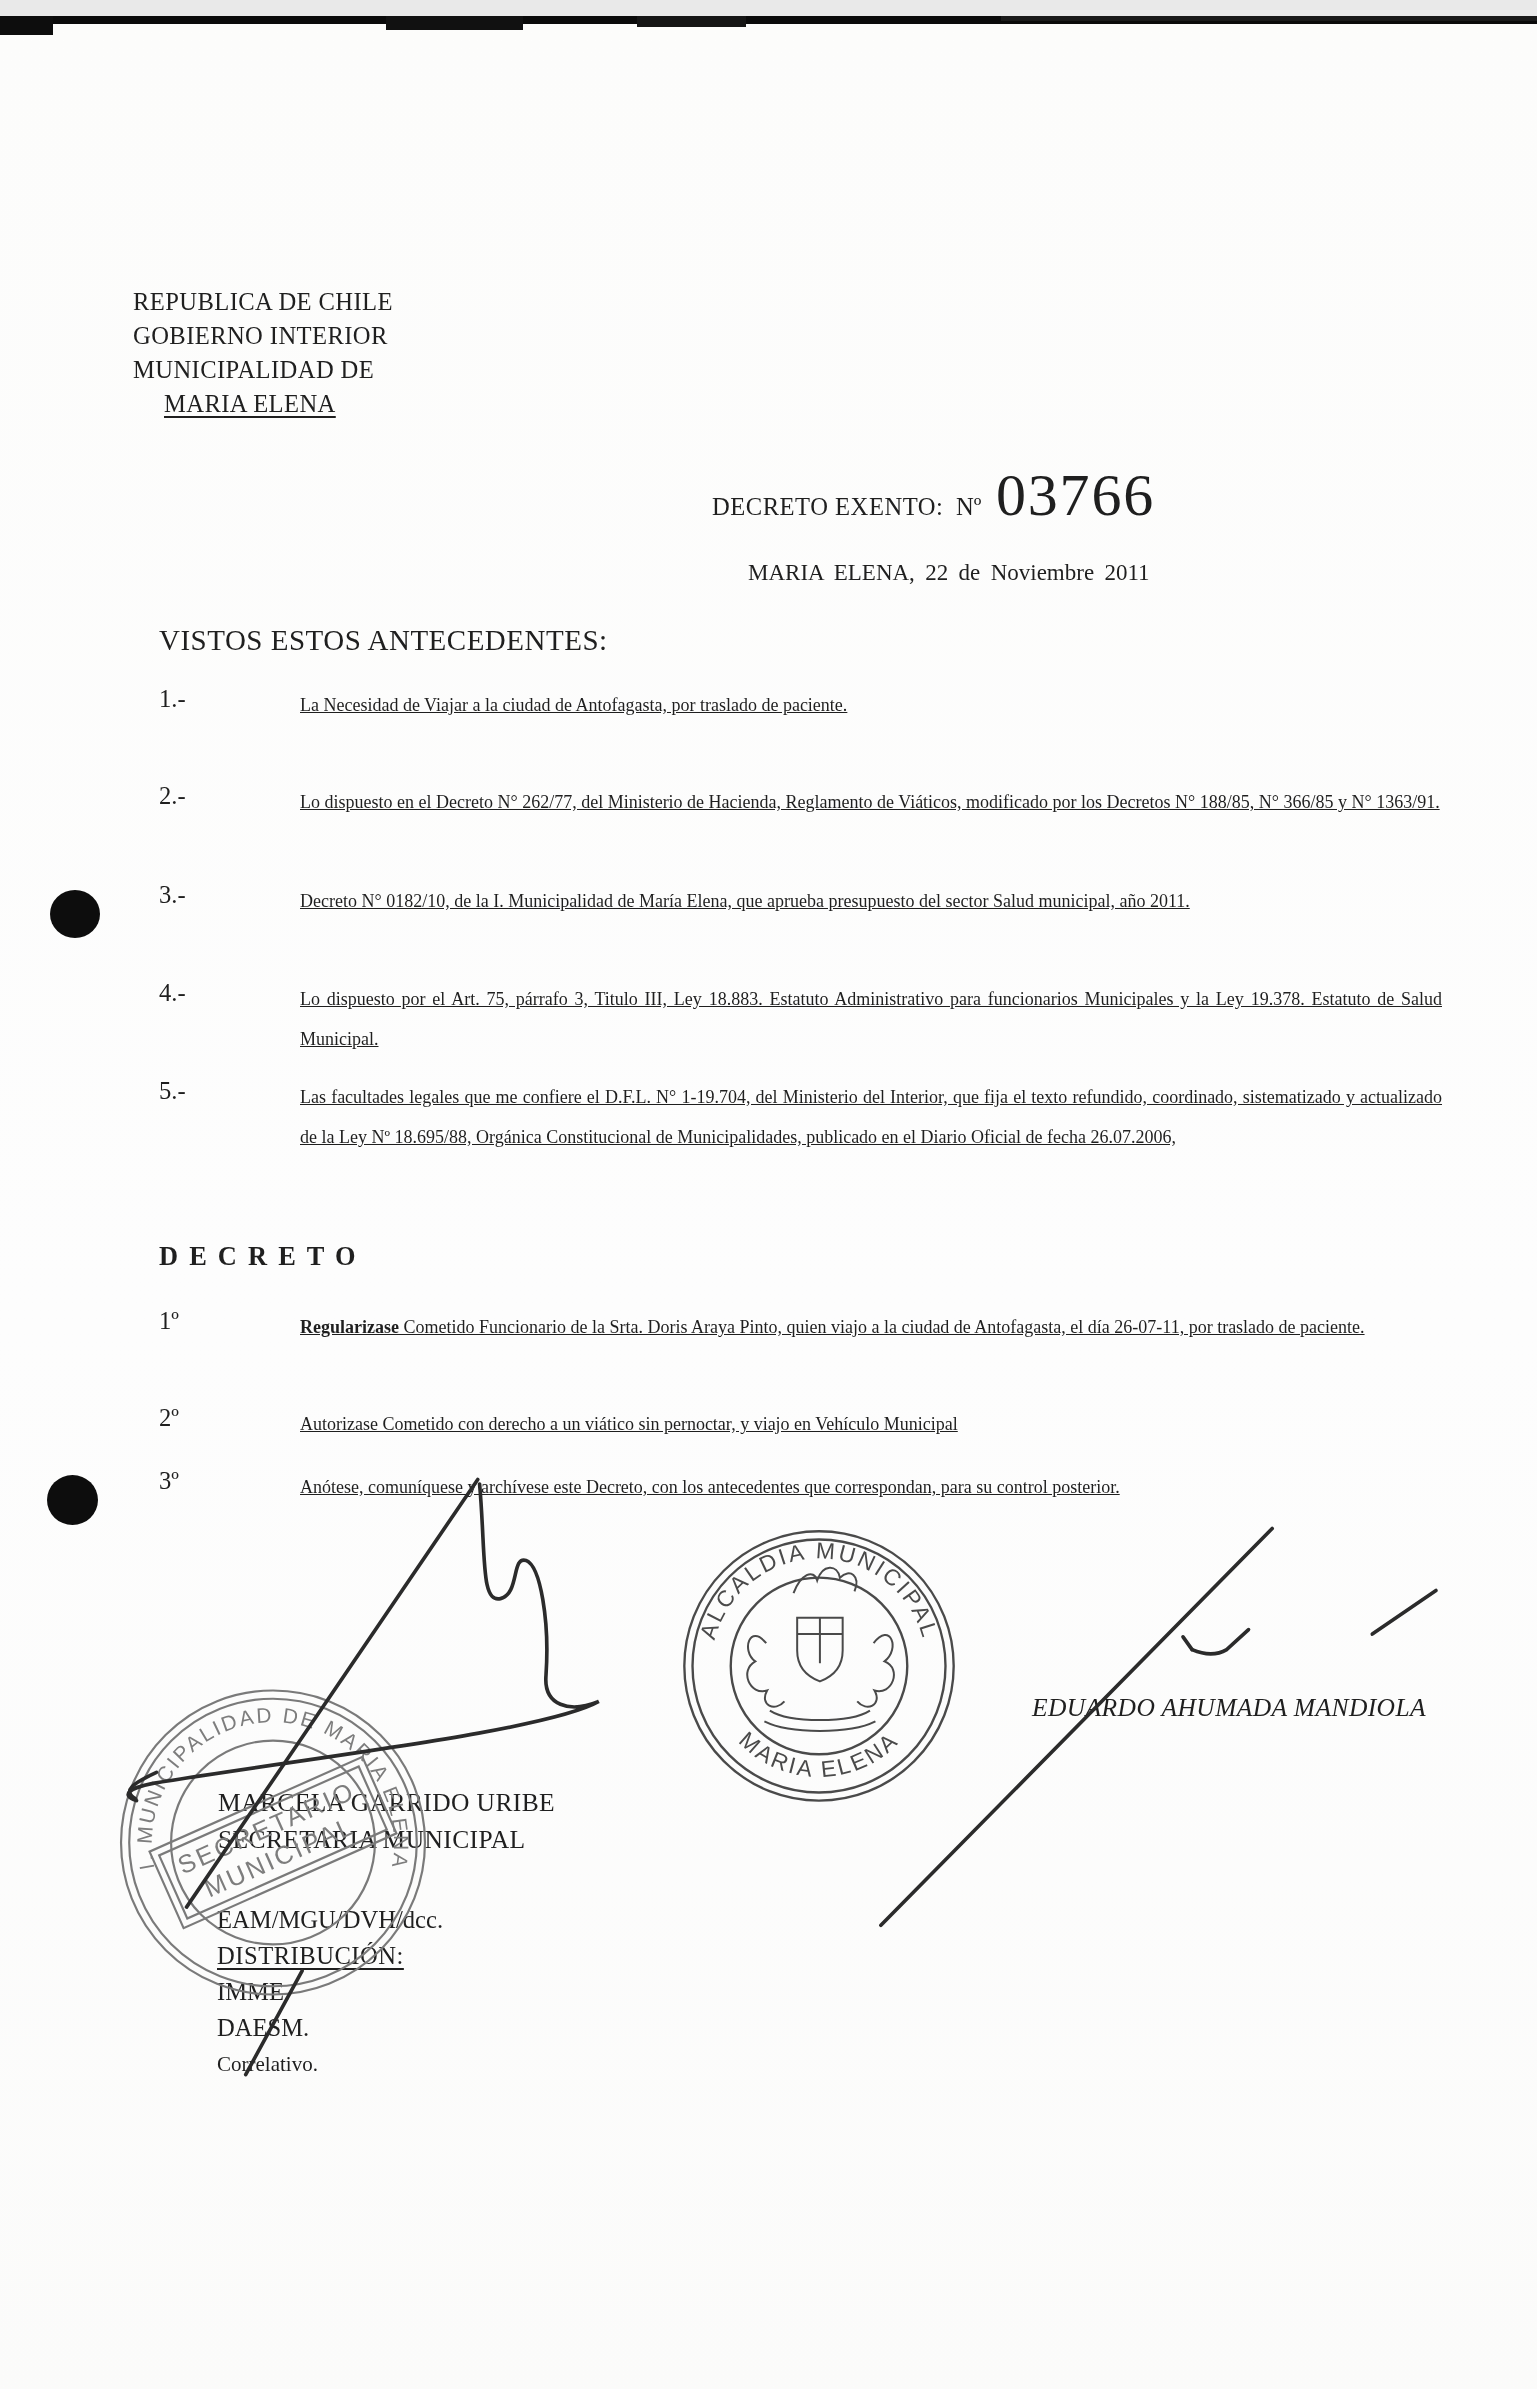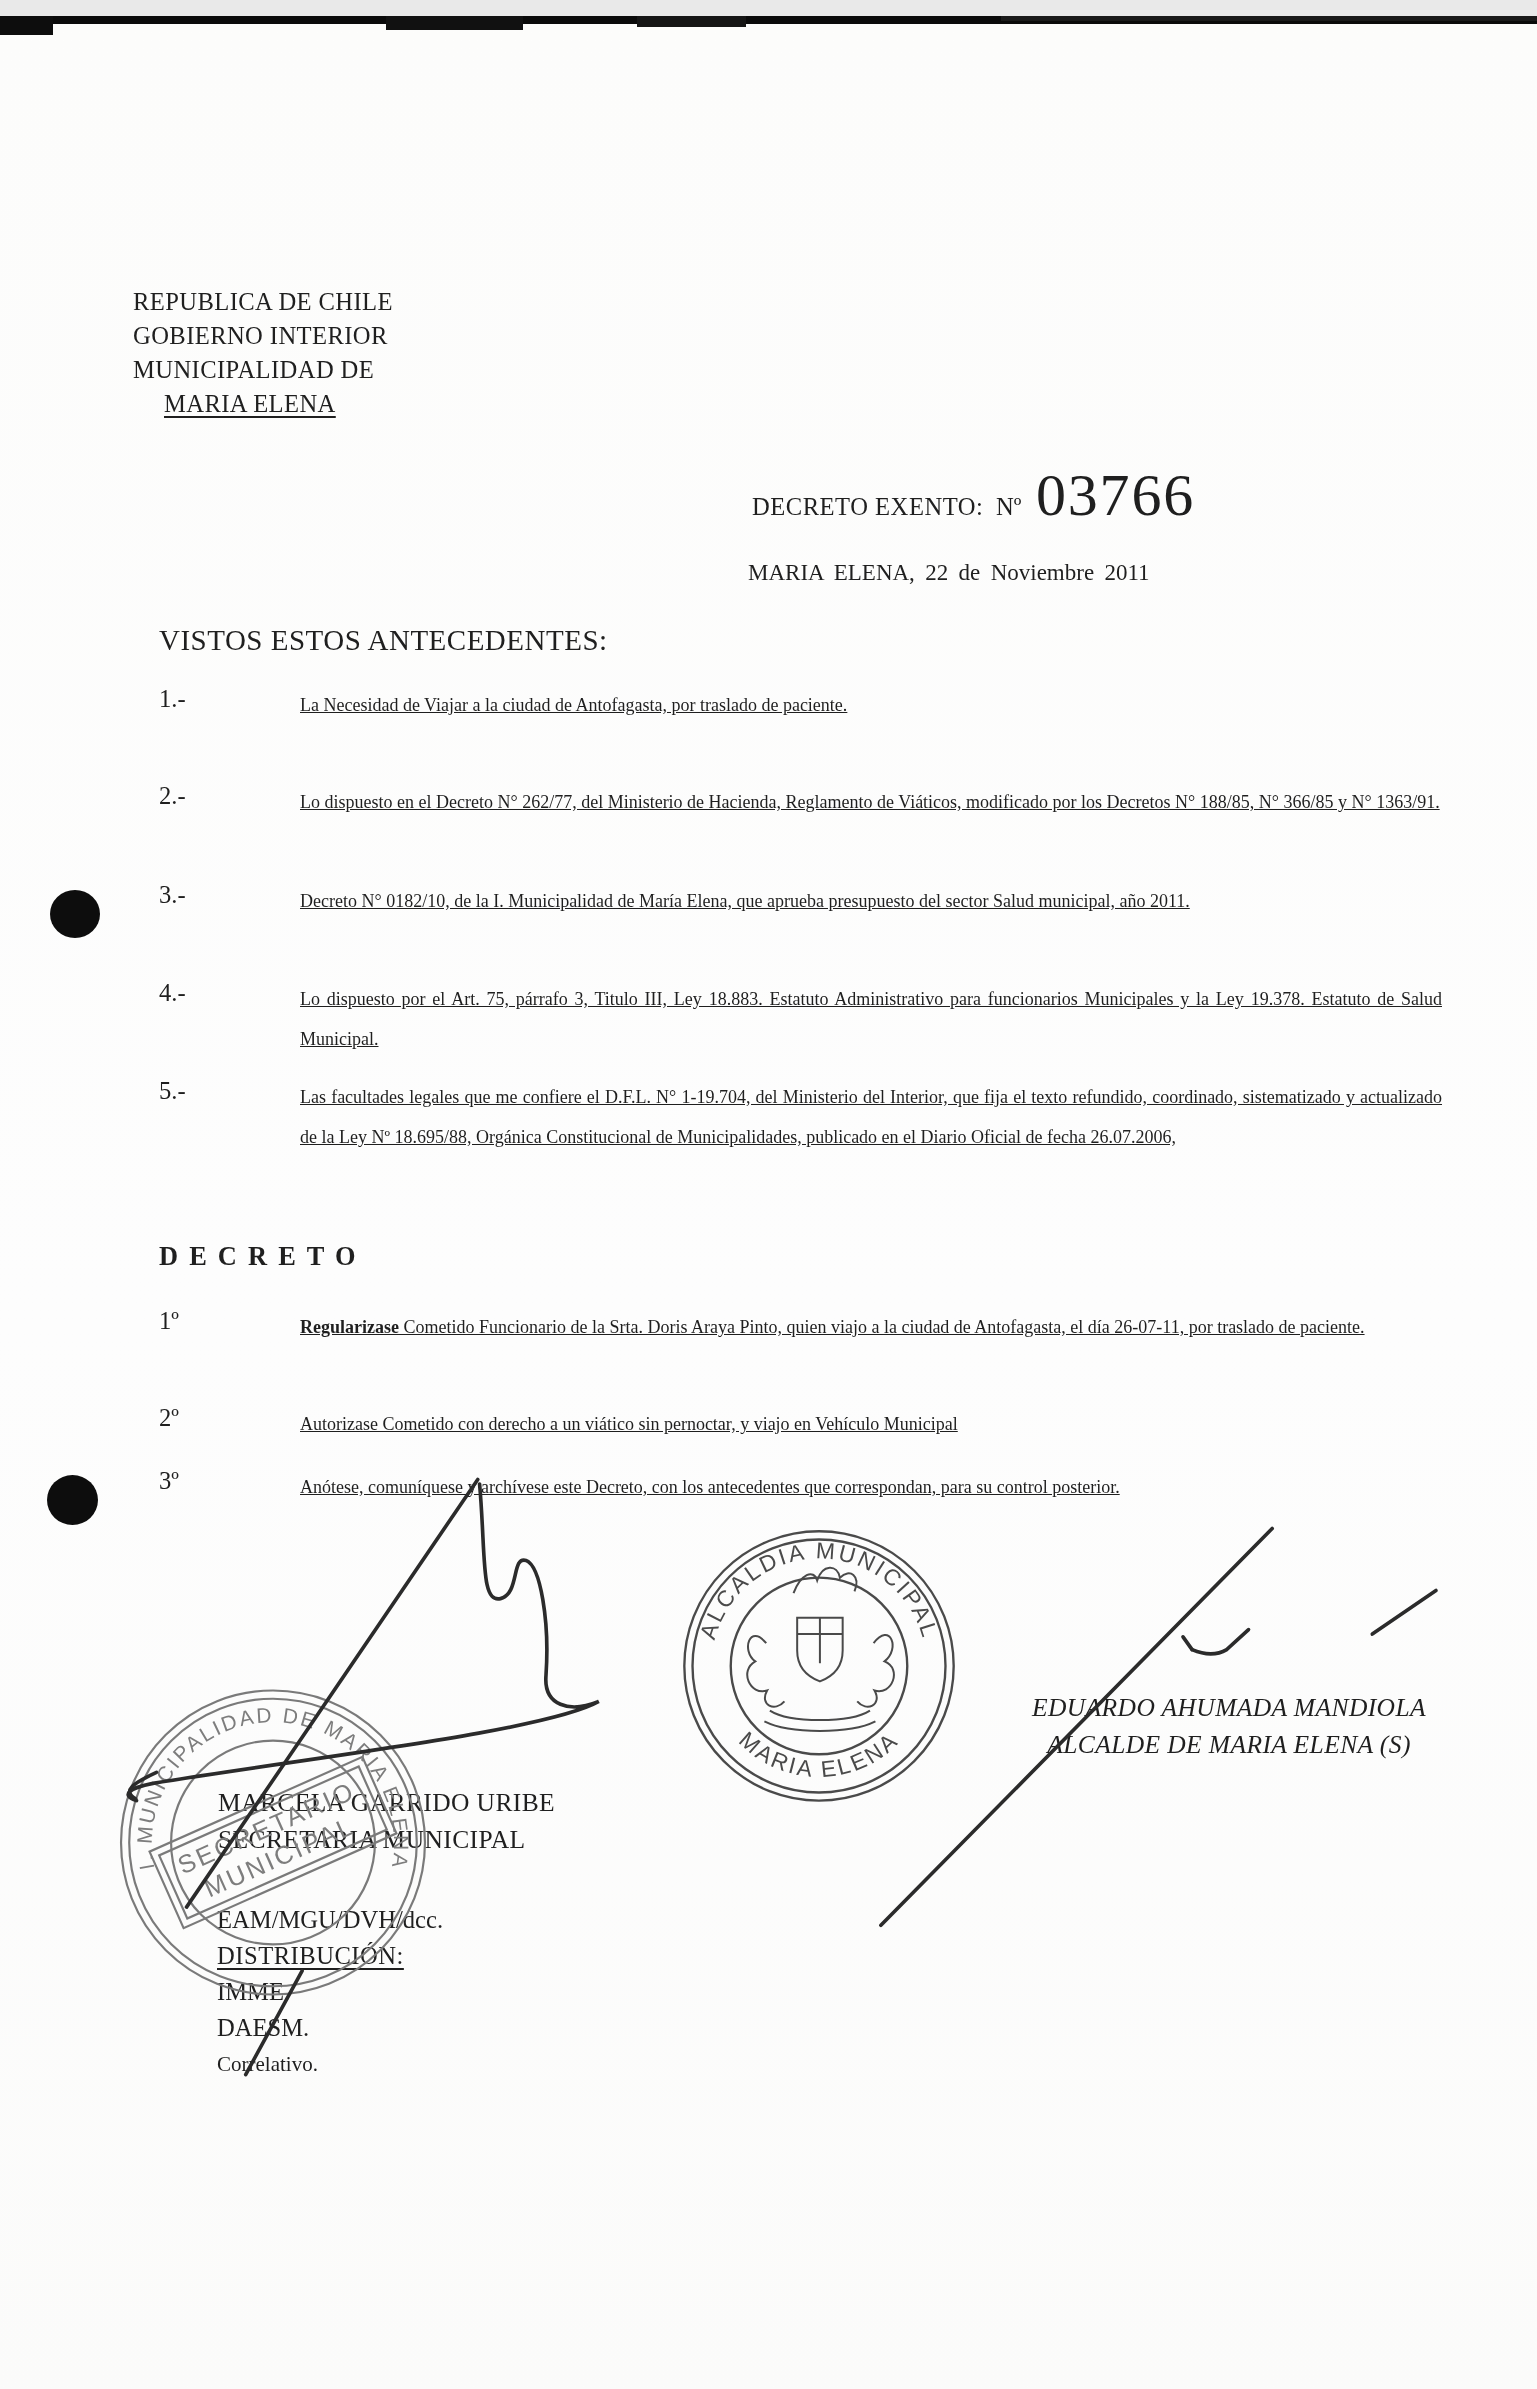--- a/index.html
+++ b/index.html
@@ -20,21 +20,21 @@
   .scan-chip3{position:absolute;left:637px;top:0;width:109px;height:11px;background:#151515;}
   .scan-thin{position:absolute;left:1001px;top:0;width:536px;height:4.6px;background:#1a1a1a;}
   .hole{position:absolute;background:#0d0d0d;border-radius:50%;}
   .hole1{left:50px;top:874px;width:50px;height:48px;}
   .hole2{left:47px;top:1459px;width:51px;height:50px;}
 
   .letterhead{left:133px;top:269px;font-size:24.6px;line-height:34px;letter-spacing:0.4px;}
   .letterhead .indent{padding-left:31px;}
   .underline{text-decoration:underline;text-underline-offset:3.6px;}
 
-  .decree-line{left:752px;top:445px;white-space:nowrap;}
+  .decree-line{left:712px;top:445px;white-space:nowrap;}
   .decree-line .lbl{font-size:24.6px;letter-spacing:0.5px;}
   .decree-line .no{font-size:24.6px;margin-left:12.7px;}
   .decree-line .num{font-size:60px;letter-spacing:1.8px;margin-left:14.6px;font-weight:400;}
   .date-line{left:748px;top:544px;font-size:23px;word-spacing:4.6px;}
 
   .vistos-heading{left:159px;top:608px;font-size:29px;letter-spacing:0.5px;}
 
   .item-num{left:159px;font-size:24.6px;}
   .item-text{left:300px;width:1142px;font-size:18px;line-height:40px;
              text-align:justify;text-align-last:left;text-decoration:underline;}
@@ -101,21 +101,20 @@
   <div class="abs item-text d1"><span class="b">Regularizase</span><span> Cometido Funcionario de la Srta. Doris Araya Pinto, quien viajo a la ciudad de Antofagasta, el día 26-07-11, por traslado de paciente.</span></div>
 
   <div class="abs item-num d2">2º</div>
   <div class="abs item-text d2">Autorizase Cometido con derecho a un viático sin pernoctar, y viajo en Vehículo Municipal</div>
 
   <div class="abs item-num d3">3º</div>
   <div class="abs item-text d3">Anótese, comuníquese y archívese este Decreto, con los antecedentes que correspondan, para su control posterior.</div>
 
   <div class="abs sig-right">
     <div>EDUARDO AHUMADA MANDIOLA</div>
-    <div>ALCALDE DE MARIA ELENA (S)</div>
   </div>
   <div class="abs sig-left">
     <div>MARCELA GARRIDO URIBE</div>
     <div>SECRETARIA MUNICIPAL</div>
   </div>
 
   <div class="abs footer">
     <div>EAM/MGU/DVH/dcc.</div>
     <div class="dist">DISTRIBUCIÓN:</div>
     <div>IMME.</div>

